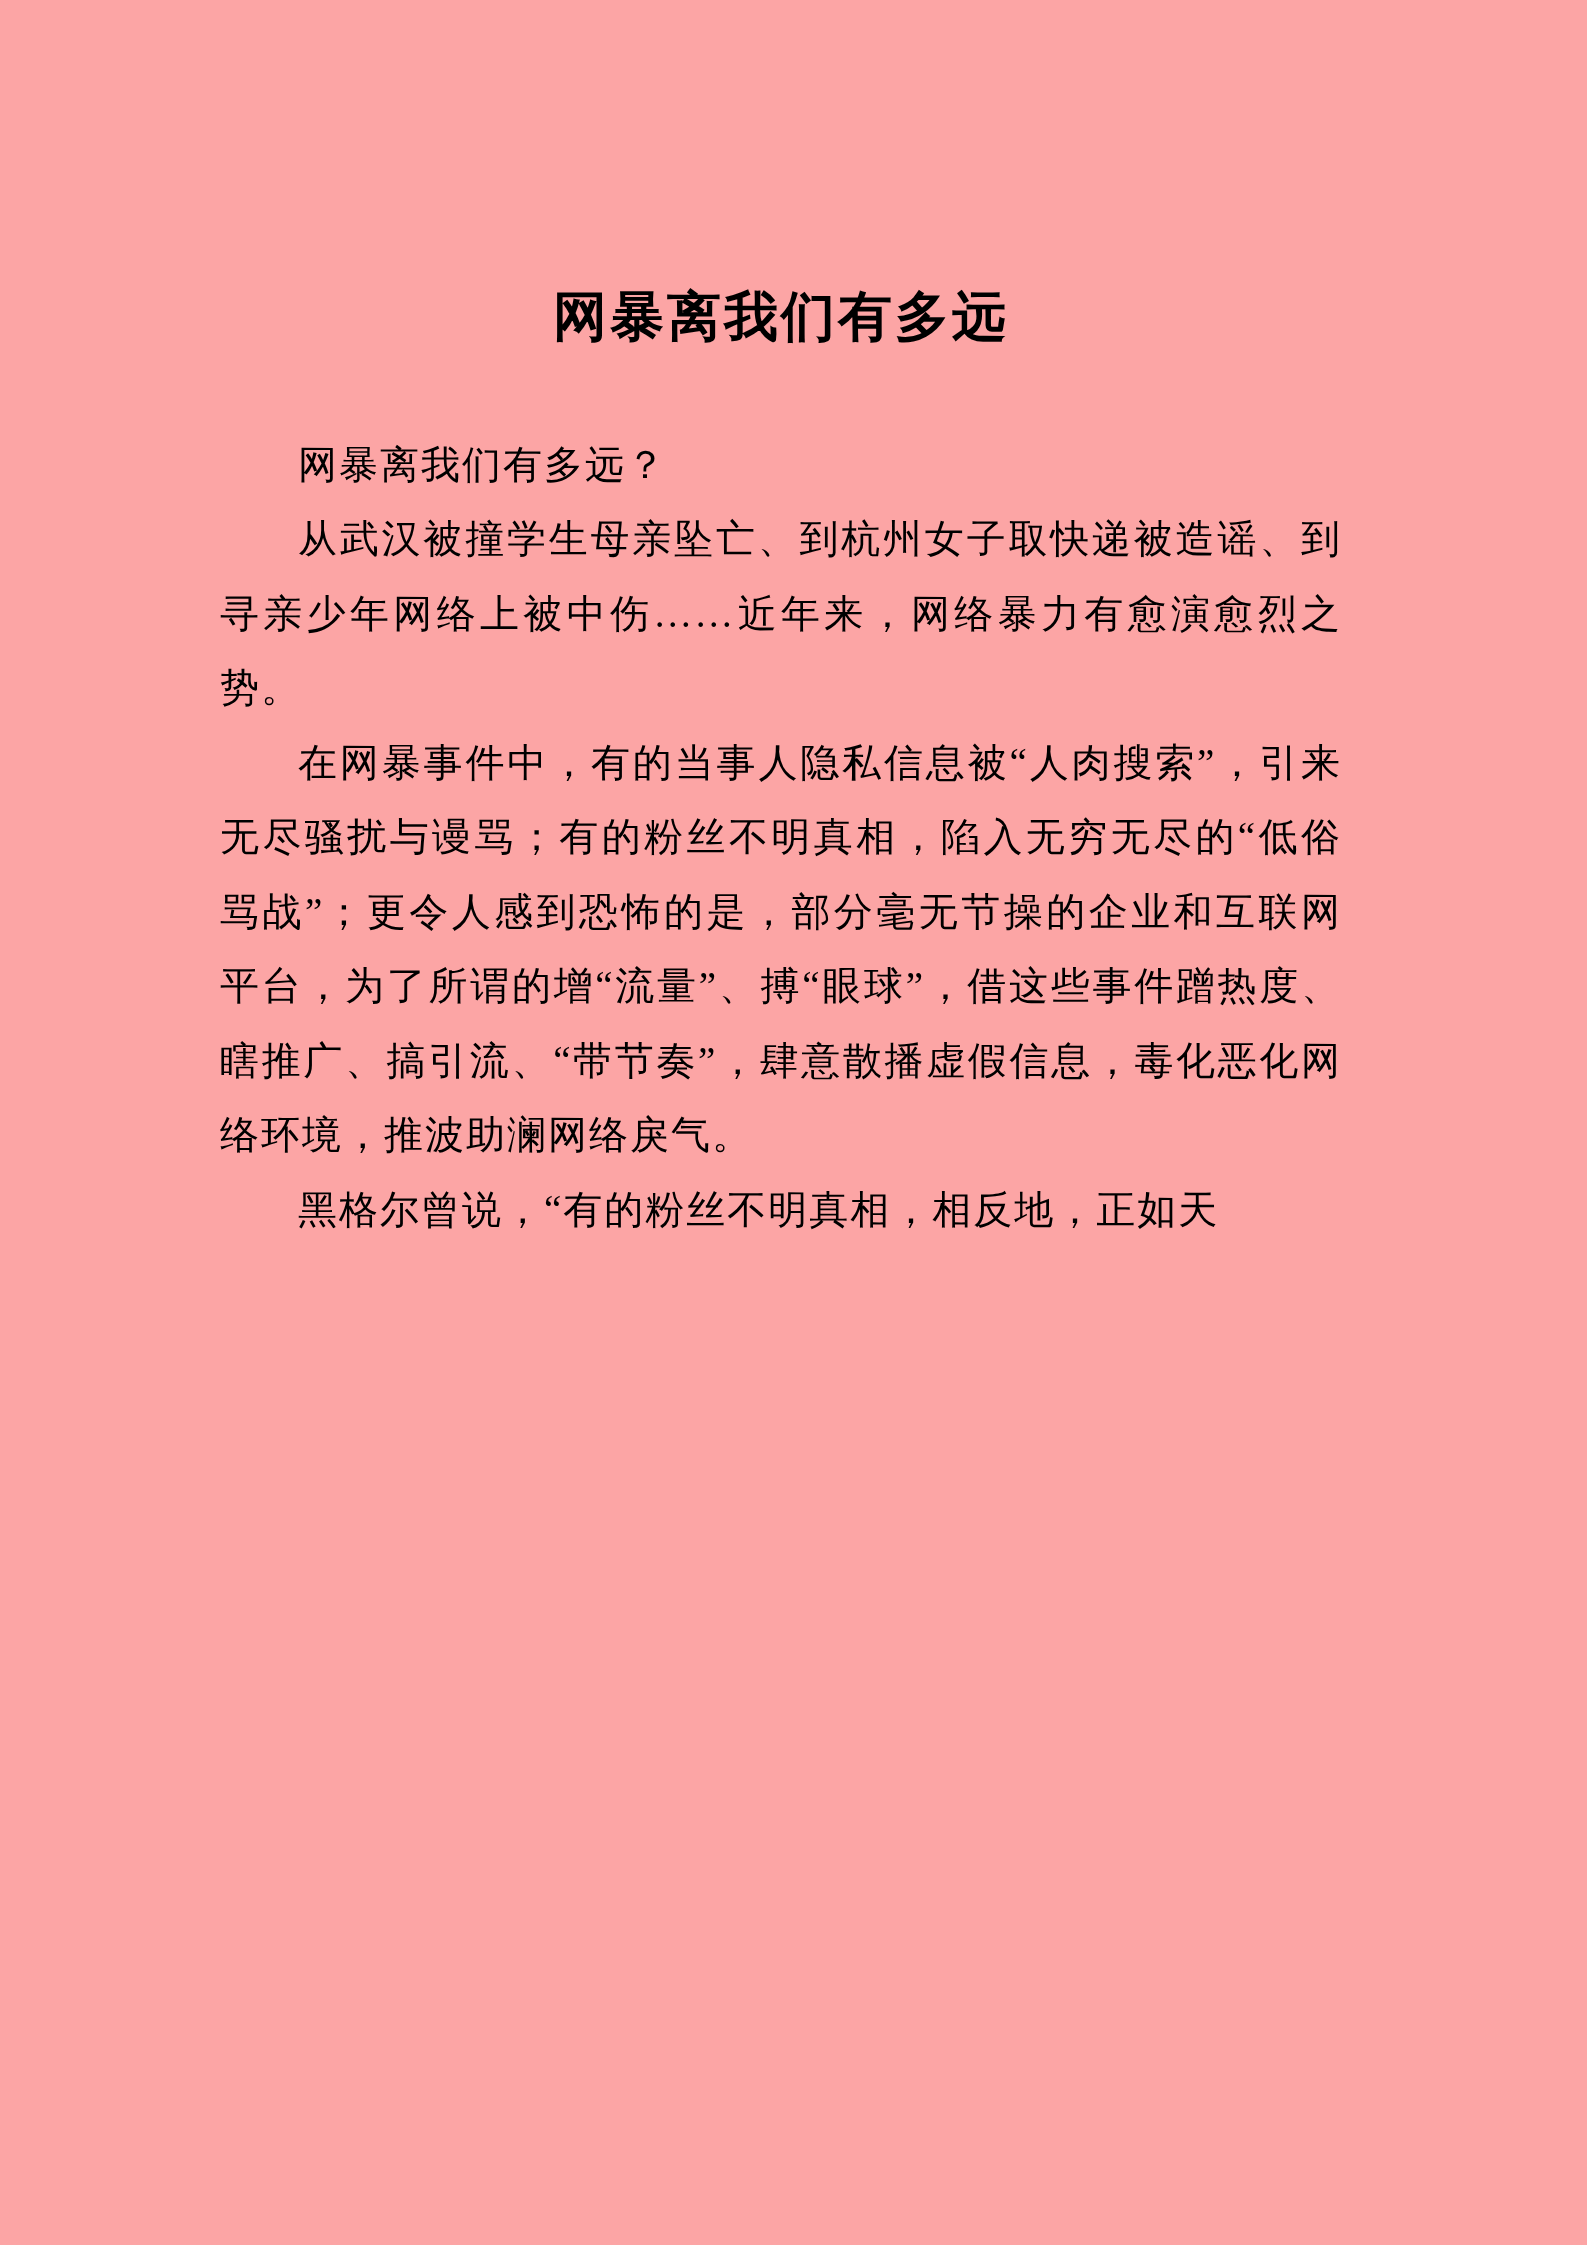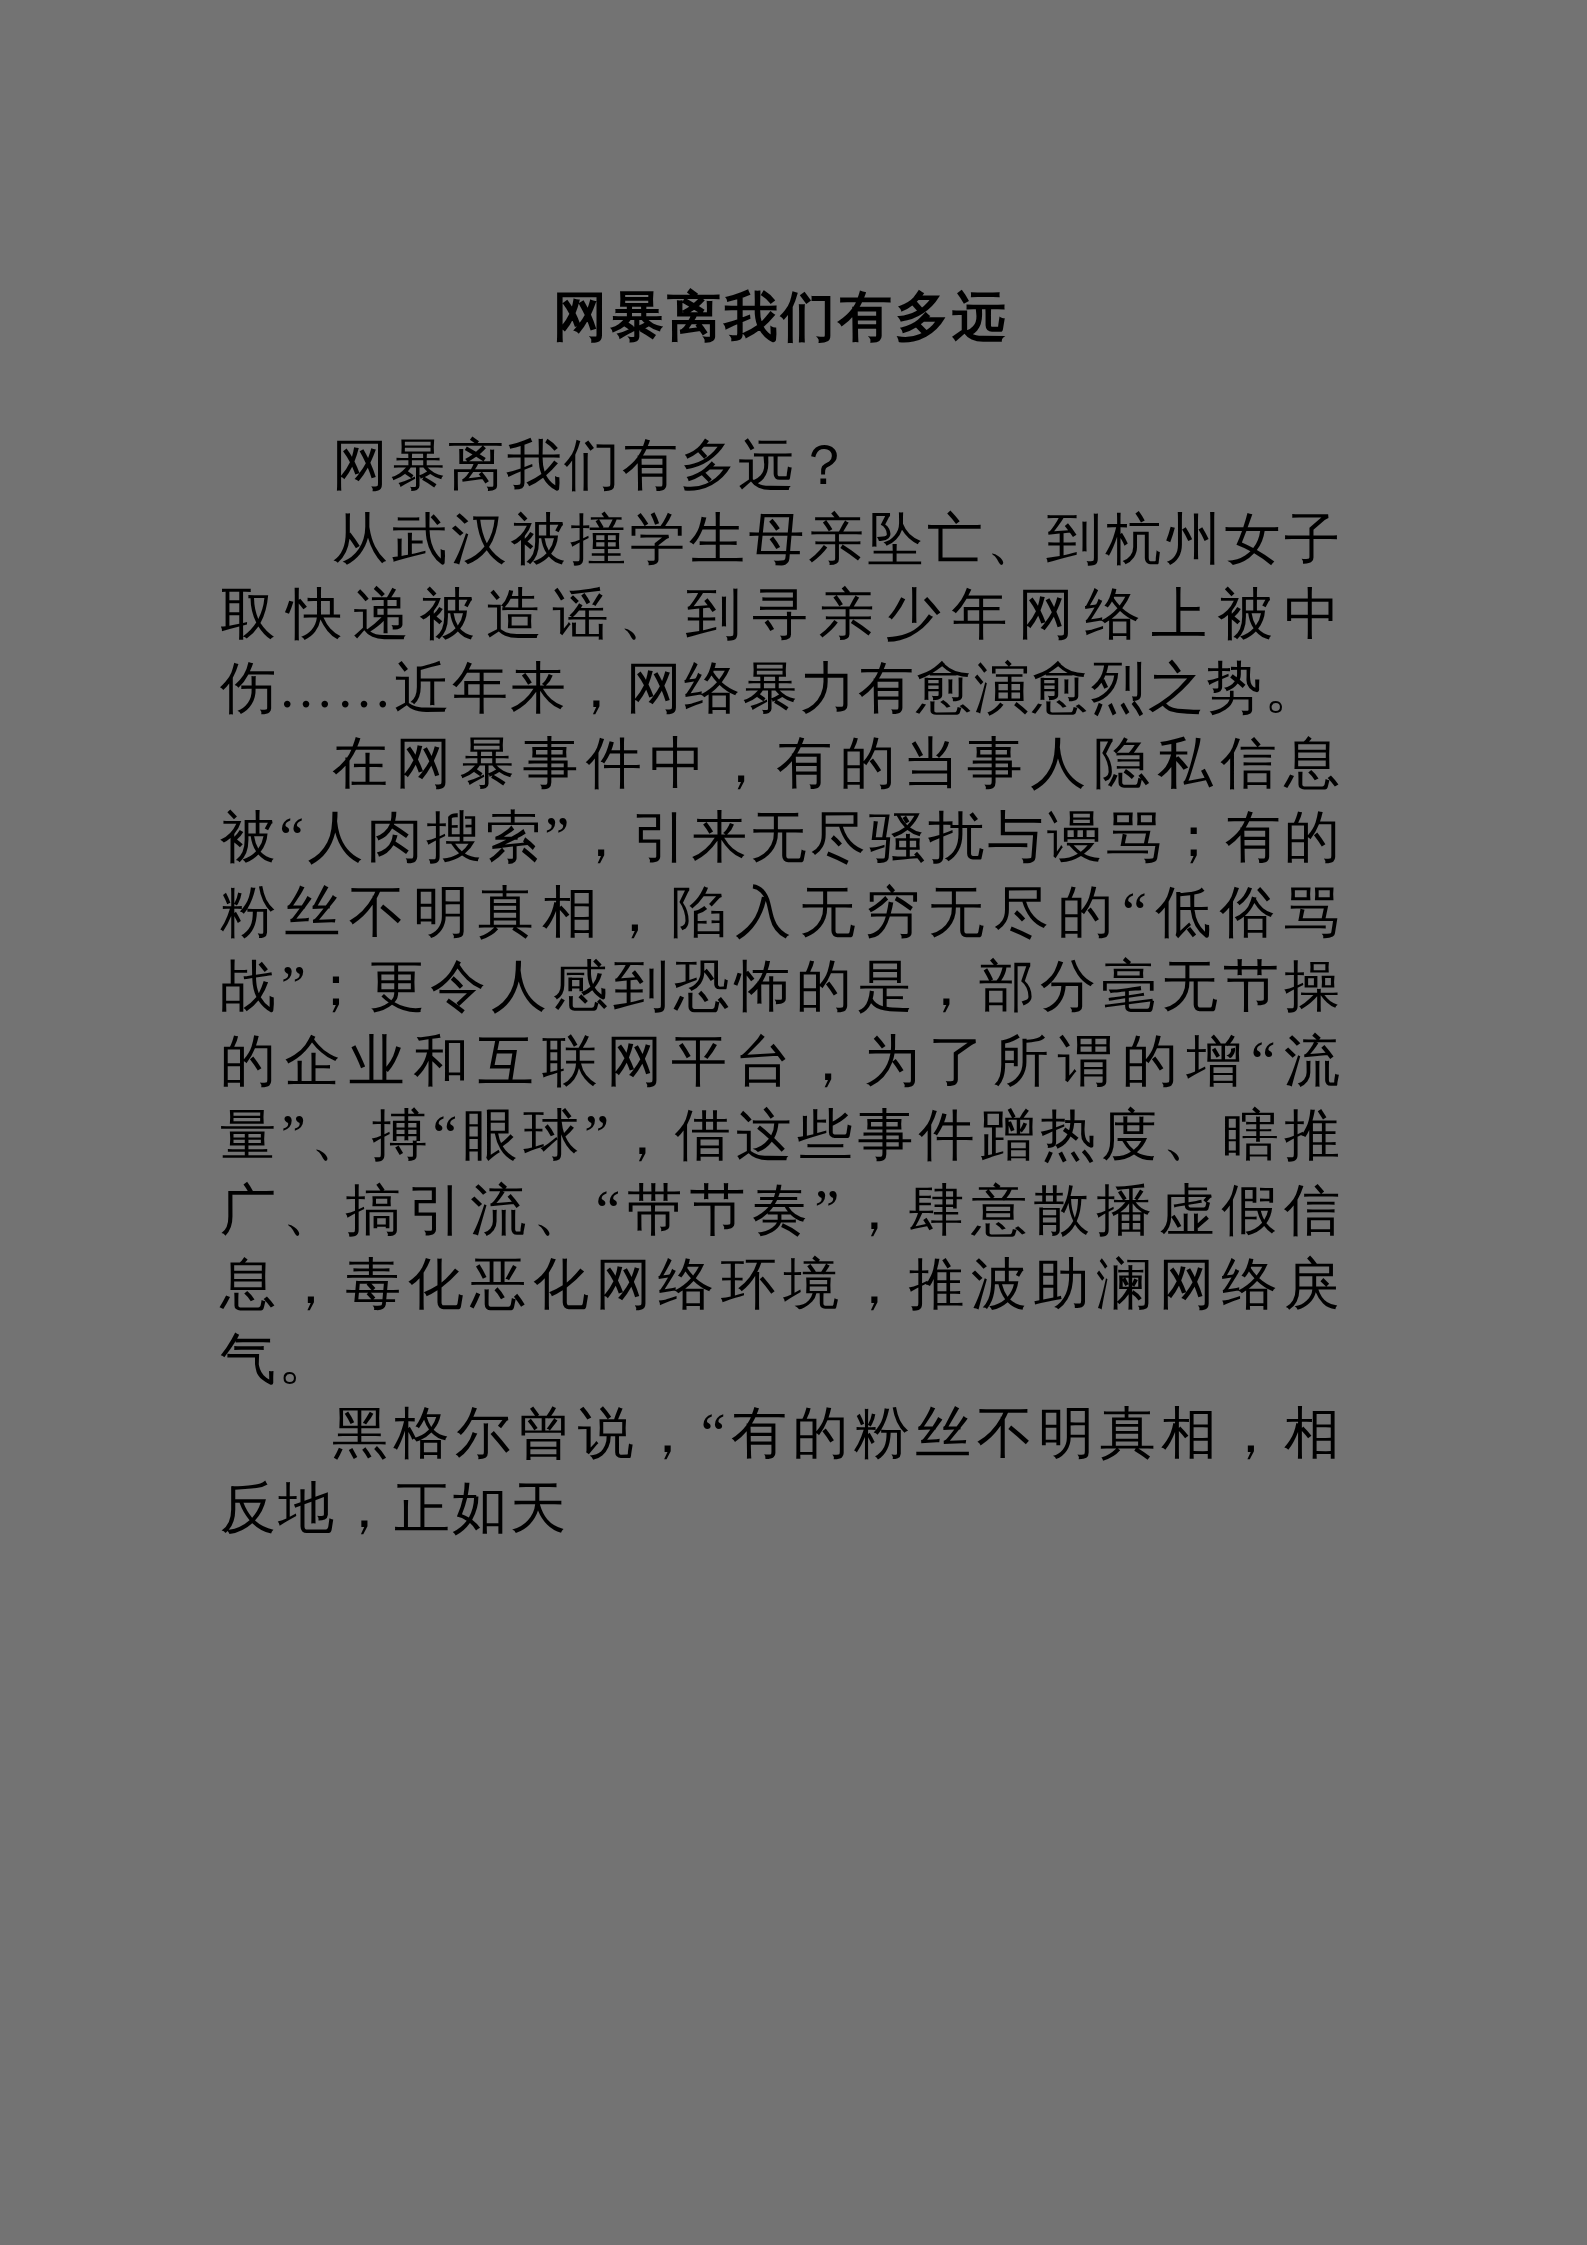--- a/index.html
+++ b/index.html
@@ -10,40 +10,40 @@
     width: 1587px;
     height: 2245px;
     background: #ffffff;
     font-family: "Liberation Serif", "DejaVu Serif", serif;
   }
   .page {
     box-sizing: border-box;
     width: 1587px;
     height: 2245px;
     padding: 285px 245px 0 220px;
-    background: #737373;
+    background: #fca5a5;
     overflow: hidden;
   }
   .doc-title {
     margin: 0 0 78px 0;
     font-family: "Liberation Serif", "DejaVu Serif", serif;
     font-weight: bold;
     font-size: 54px;
     line-height: 1.2;
     letter-spacing: 3px;
     text-align: center;
     color: #000000;
   }
   .doc-body {
     color: #000000;
   }
   .para {
     margin: 0;
     font-family: "Liberation Serif", "DejaVu Serif", serif;
-    font-size: 56px;
+    font-size: 39px;
     line-height: 74.5px;
     letter-spacing: 2px;
     text-align: justify;
     text-justify: inter-ideograph;
     text-indent: 2em;
     color: #000000;
     word-break: break-all;
   }
 </style>
 </head>

